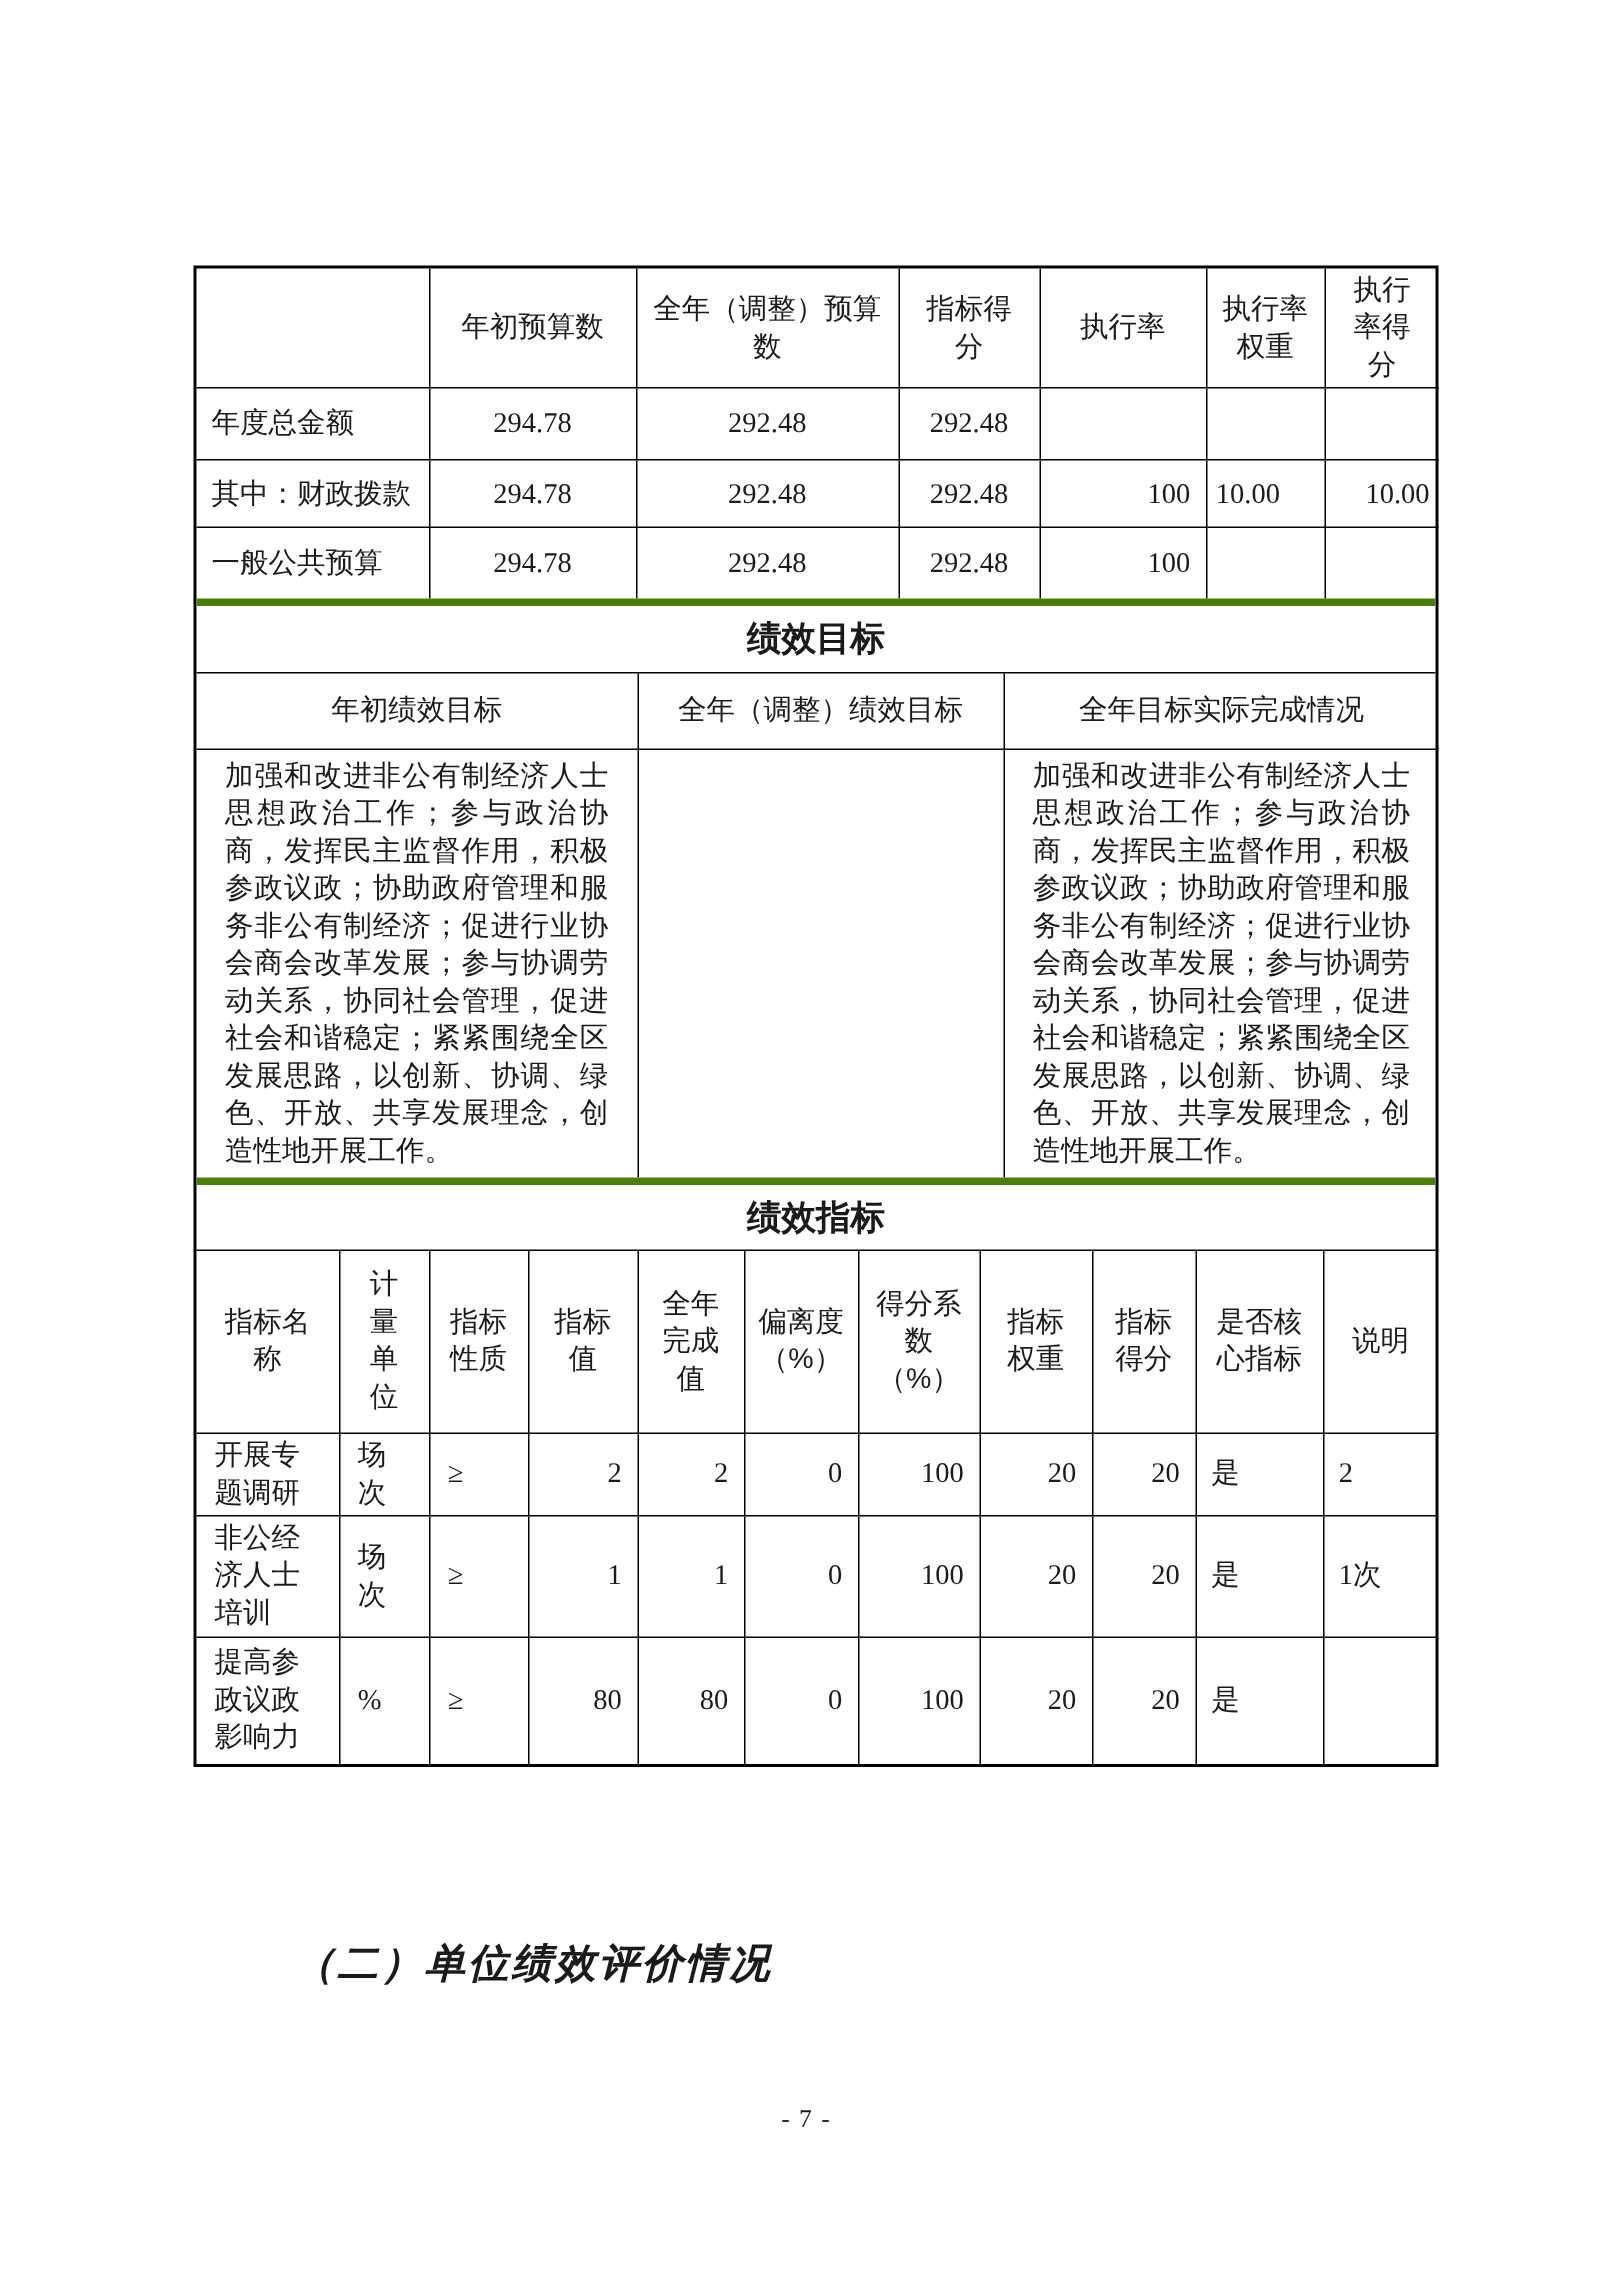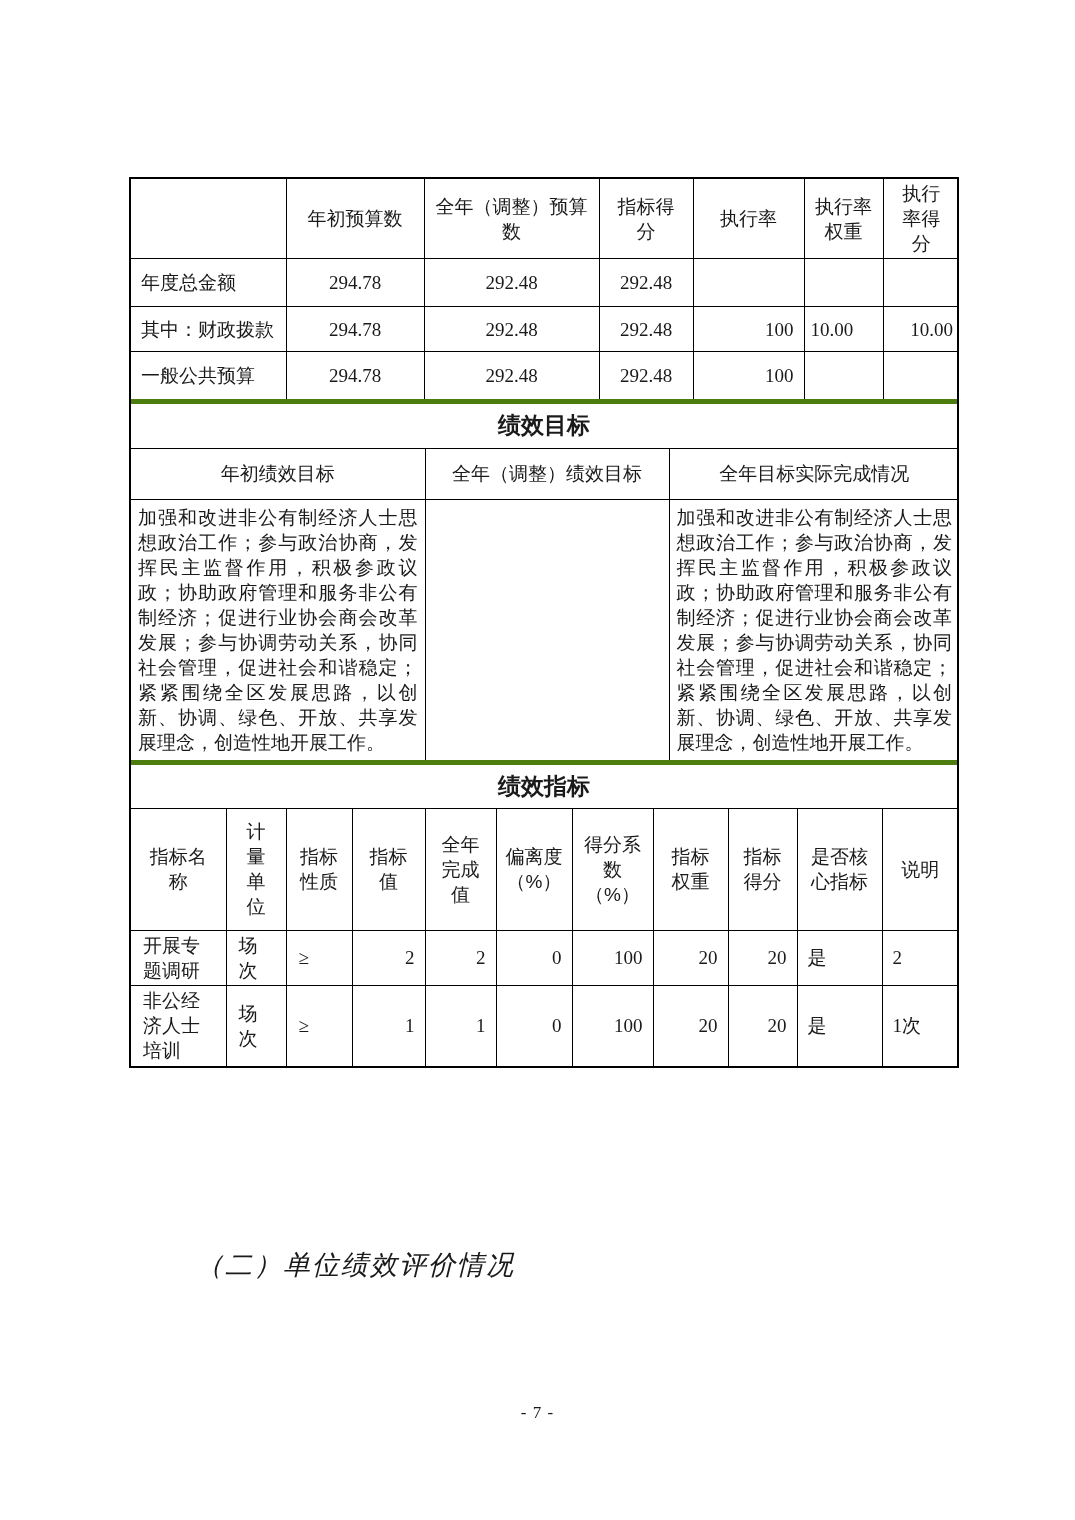--- a/index.html
+++ b/index.html
@@ -53,33 +53,34 @@
   }
   .band-goals { height: 50px; }
   .band-indicators { height: 49px; }
   .cell-left   { text-align: left;  padding: 2px 10px; }
   .cell-center { text-align: center; padding: 2px 6px; }
   .cell-right  { text-align: right; padding: 2px 10px; }
   .pad12 { padding: 2px 12px; }
   .goal-text {
     vertical-align: top;
     text-align: justify;
-    padding: 5px 7px;
+    padding: 5px 19px;
     font-size: 18.5px;
     line-height: 28.8px;
     margin-left: 24px;
   }
   .footer-heading {
     position: absolute;
     left: 196px;
-    top: 1247px;
+    top: 1291px;
     font-size: 27px;
     font-style: italic;
     letter-spacing: 2px;
     font-family: "Liberation Serif", "DejaVu Serif", serif;
+    font-weight: bold;
   }
   .page-number {
     position: absolute;
     top: 1403px;
     left: 0;
     width: 100%;
     text-align: center;
     font-size: 17px;
     letter-spacing: 1px;
   }
@@ -211,20 +212,33 @@
         <td class="cell-left pad12">≥</td>
         <td class="cell-right">1</td>
         <td class="cell-right">1</td>
         <td class="cell-right">0</td>
         <td class="cell-right">100</td>
         <td class="cell-right">20</td>
         <td class="cell-right">20</td>
         <td class="cell-left">是</td>
         <td class="cell-left">1次</td>
       </tr>
+      <tr style="height:85px">
+        <td class="cell-left pad12">提高参政议政影响力</td>
+        <td class="cell-left pad12">%</td>
+        <td class="cell-left pad12">≥</td>
+        <td class="cell-right">80</td>
+        <td class="cell-right">80</td>
+        <td class="cell-right">0</td>
+        <td class="cell-right">100</td>
+        <td class="cell-right">20</td>
+        <td class="cell-right">20</td>
+        <td class="cell-left">是</td>
+        <td class="cell-left"></td>
+      </tr>
     </tbody>
       </table>
   </div>
 
   <div class="footer-heading">（二）单位绩效评价情况</div>
 
   <div class="page-number">- 7 -</div>
 </div>
 
 </body></html>

